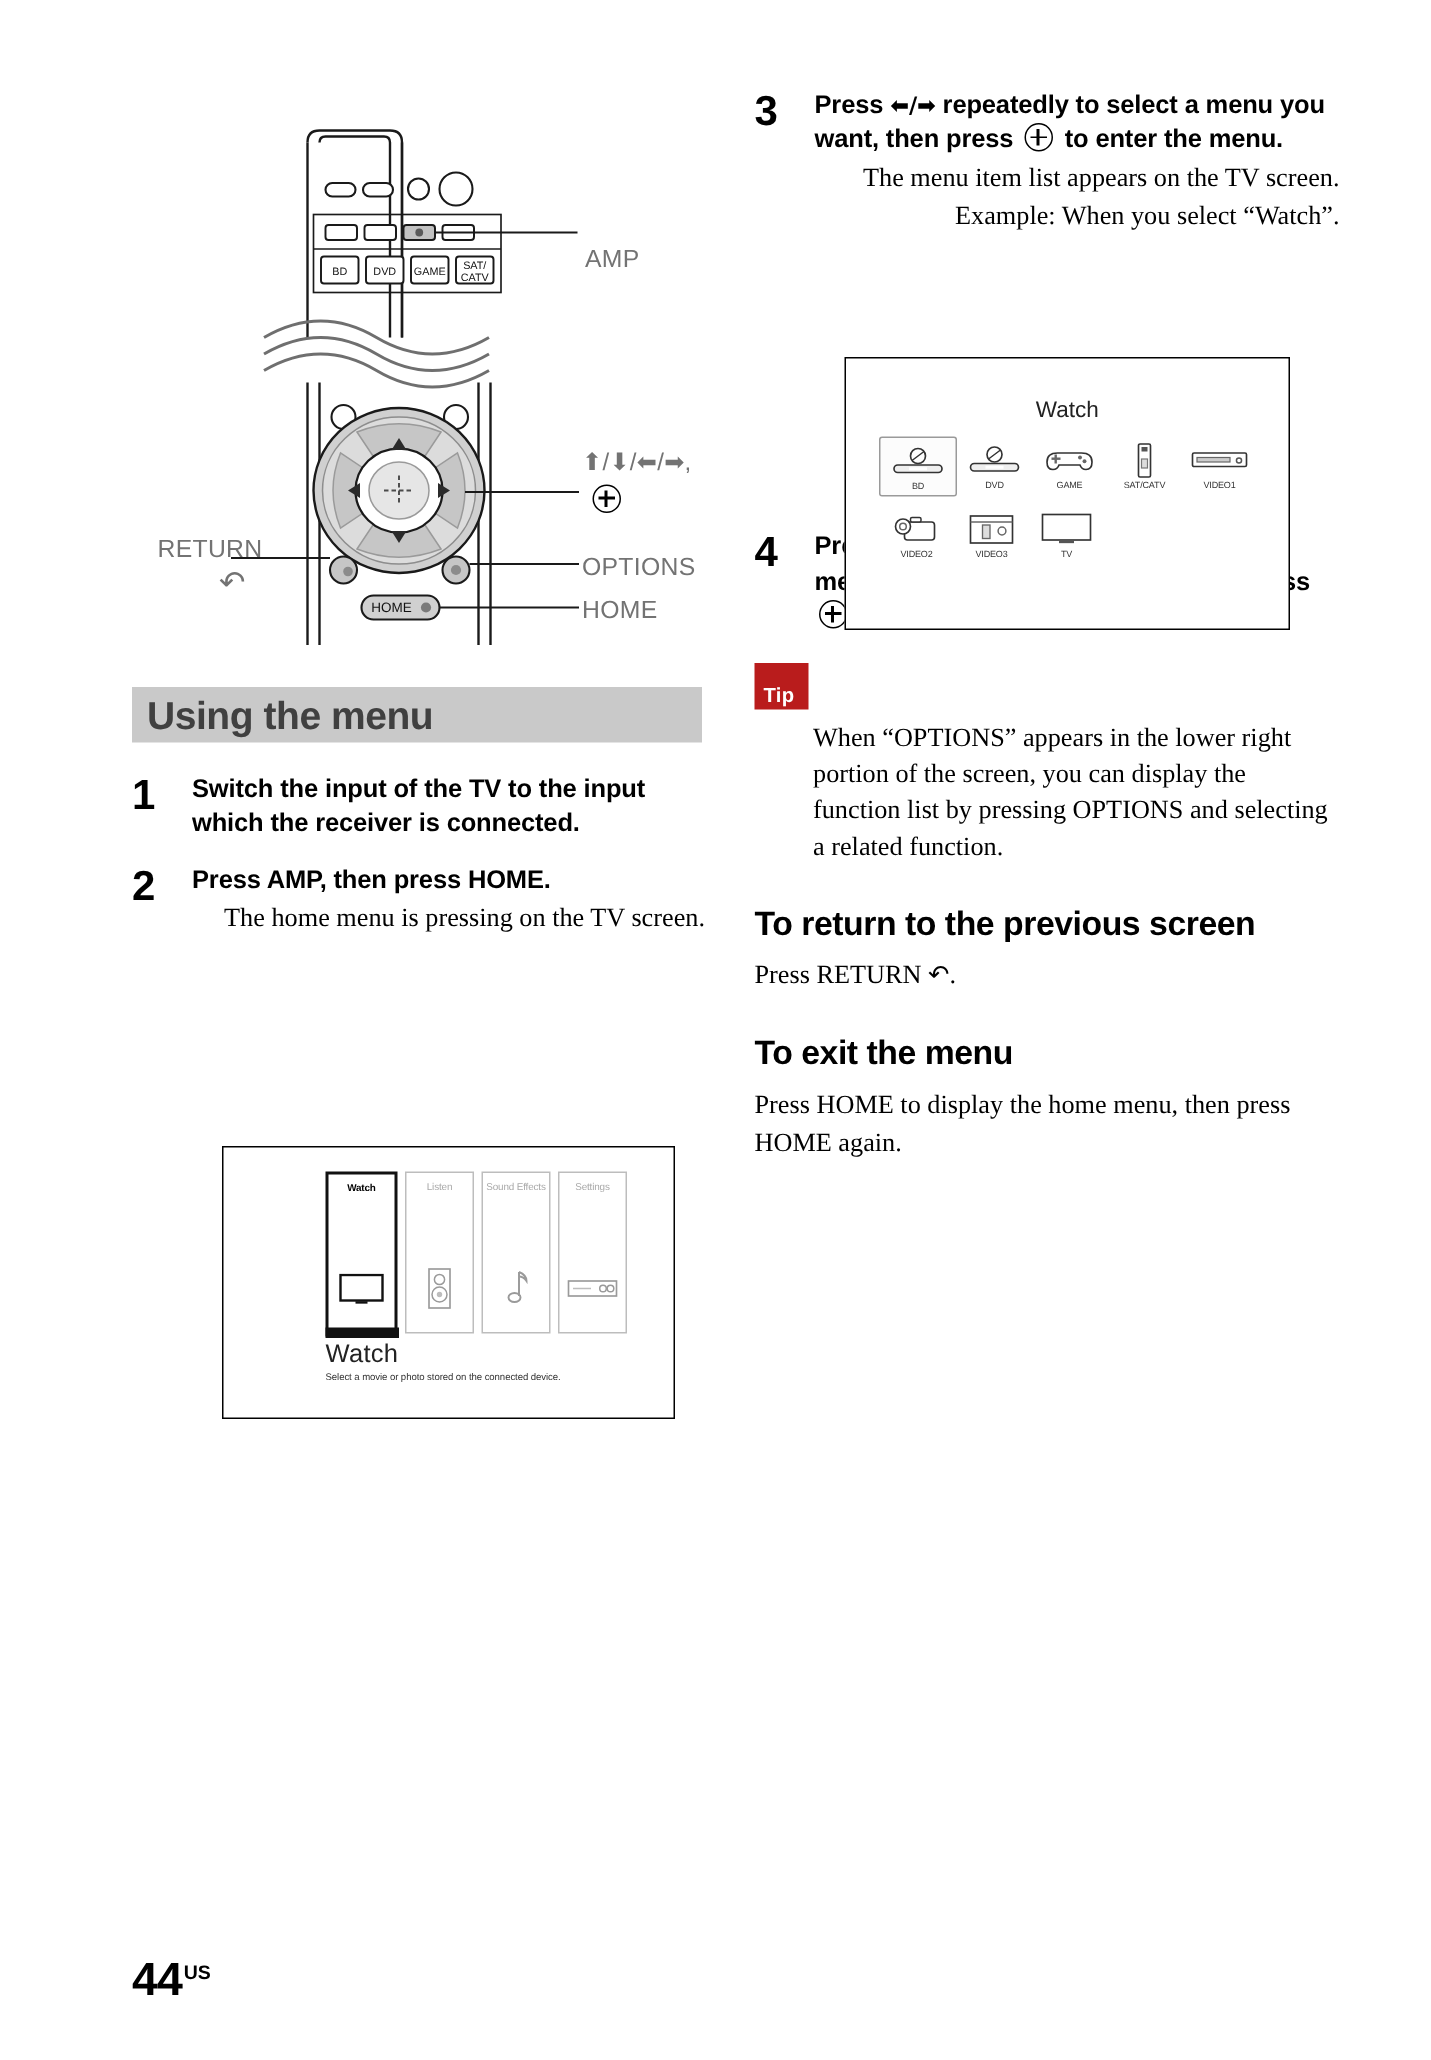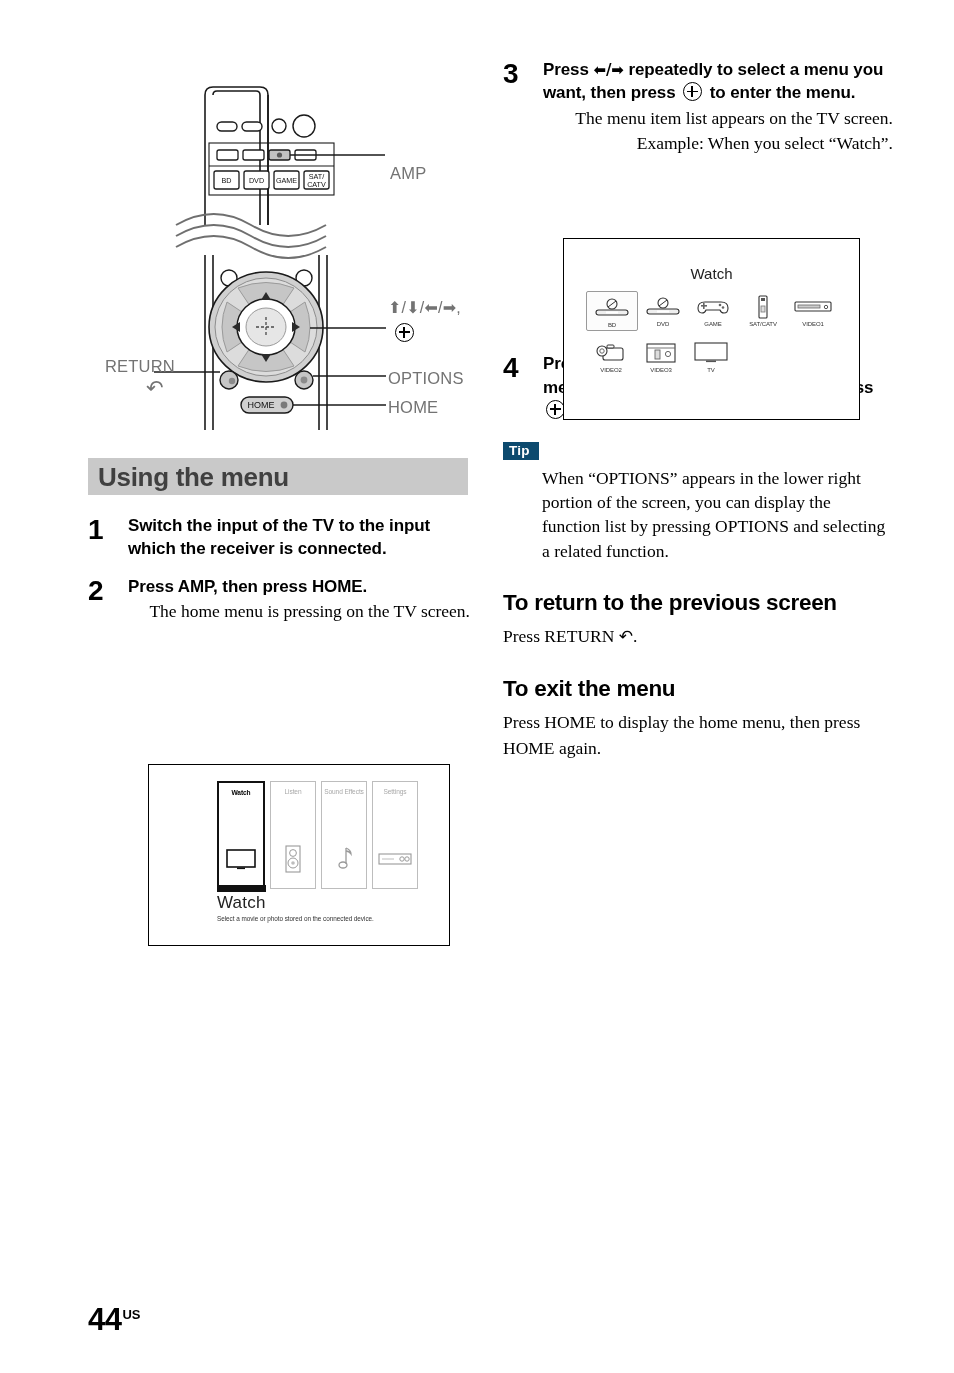--- a/index.html
+++ b/index.html
@@ -188,26 +188,26 @@
     font-family: "Liberation Sans", sans-serif;
     font-size: 6px;
     color: #333;
     letter-spacing: -.1px;
     margin-top: 1px;
   }
 
   
   .tip-badge {
     display: inline-block;
-    background: #0c4a6e;
+    background: #b91c1c;
     color: #fff;
     font-family: "Liberation Sans", sans-serif;
     font-weight: bold;
     font-size: 13.5px;
-    padding: 1px 9px 2px 6px;
+    padding: 14px 9px 2px 6px;
     letter-spacing: .2px;
     margin-top: 20px;
   }
   .tip-text {
     font-family: "Liberation Serif", serif;
     font-size: 17.5px;
     line-height: 1.38;
     margin-top: 6px;
     margin-left: 39px;
   }

